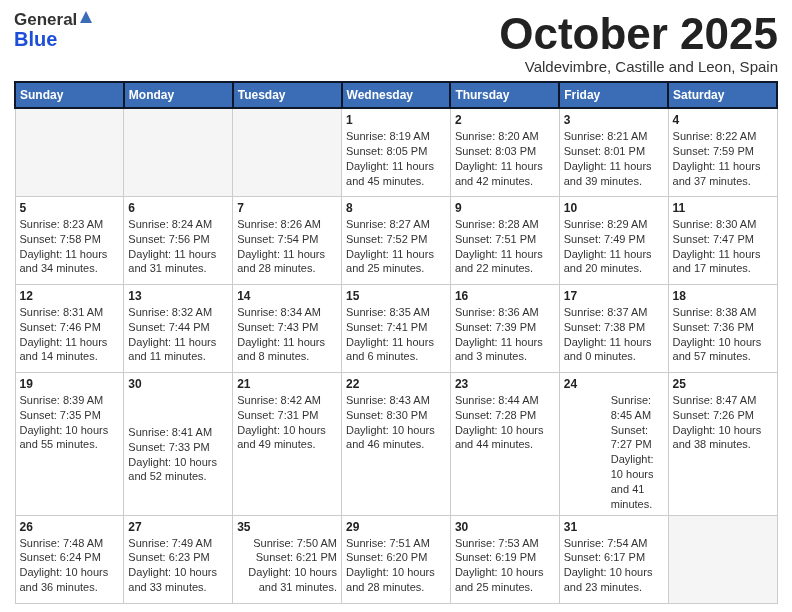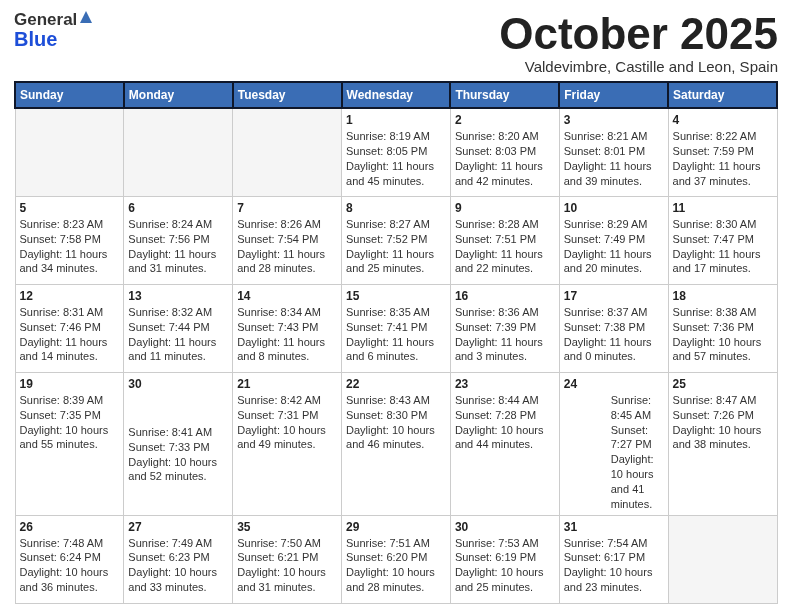--- a/index.html
+++ b/index.html
@@ -316,21 +316,21 @@
           </td>
           <td>
             <div class="day-number">27</div>
             <div class="day-info" style="white-space: pre-line;">Sunrise: 7:49 AM
 Sunset: 6:23 PM
 Daylight: 10 hours
 and 33 minutes.</div>
           </td>
           <td>
             <div class="day-number">35</div>
-            <div class="day-info" style="white-space: pre-line;">Sunrise: 7:50 AM
+            <div class="day-info" style="white-space: pre-line; text-align: right;">Sunrise: 7:50 AM
 Sunset: 6:21 PM
 Daylight: 10 hours
 and 31 minutes.</div>
           </td>
           <td>
             <div class="day-number">29</div>
             <div class="day-info" style="white-space: pre-line;">Sunrise: 7:51 AM
 Sunset: 6:20 PM
 Daylight: 10 hours
 and 28 minutes.</div>

